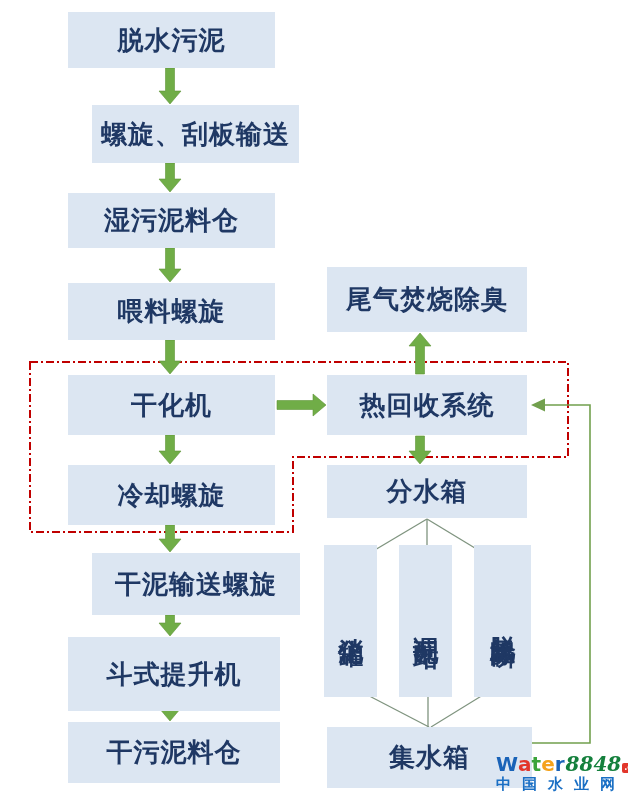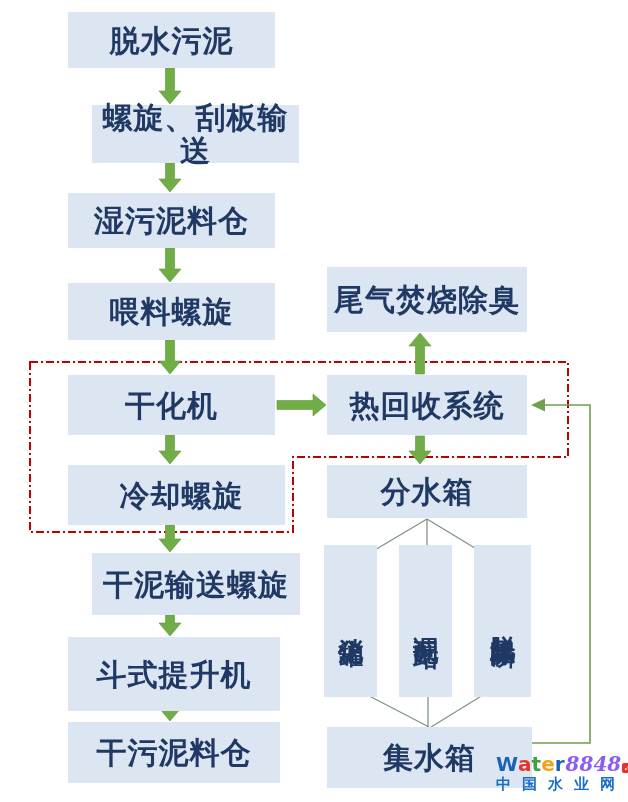--- a/index.html
+++ b/index.html
@@ -4,21 +4,21 @@
 <style>
   html,body{margin:0;padding:0;background:#ffffff;}
   #stage{
     position:relative;width:628px;height:802px;background:#ffffff;overflow:hidden;
     font-family:"DejaVu Sans","Liberation Sans",sans-serif;
   }
   #links{position:absolute;left:0;top:0;width:628px;height:802px;}
   .node{
     position:absolute;display:flex;align-items:center;justify-content:center;
     background:var(--box,#dce6f2);color:var(--text,#1f3864);
-    font-weight:700;font-size:30px;text-align:center;line-height:1.1;
+    font-weight:700;font-size:26px;text-align:center;line-height:1.1;
     letter-spacing:1px;
   }
   .vnode{
     writing-mode:vertical-rl;text-orientation:upright;
     font-size:25px;letter-spacing:3px;
   }
   .barrow{fill:var(--arrow,#70ad47);stroke:#5e9638;stroke-width:0.6;}
   .thinline{stroke:var(--branch-line,#7f947f);stroke-width:1.3;fill:none;}
   .retline{stroke:var(--return-line,#72a04e);stroke-width:1.6;fill:none;}
   .rethead{fill:var(--return-line,#72a04e);}
@@ -77,37 +77,37 @@
 
     <path class="retline" d="M532,743 L590,743 L590,405 L545,405"></path>
     <polygon class="rethead" points="531,405 545,398.5 545,411.5"></polygon>
   </svg>
 
   <div class="node" style="left:68px;top:12px;width:207px;height:56px;">脱水污泥</div>
   <div class="node" style="left:68px;top:105px;width:207px;height:58px;margin-left:24px;">螺旋、刮板输送</div>
   <div class="node" style="left:68px;top:193px;width:207px;height:55px;">湿污泥料仓</div>
   <div class="node" style="left:68px;top:283px;width:207px;height:57px;">喂料螺旋</div>
   <div class="node" style="left:68px;top:375px;width:207px;height:60px;">干化机</div>
-  <div class="node" style="left:68px;top:465px;width:207px;height:60px;padding-left:10px;">冷却螺旋</div>
+  <div class="node" style="left:68px;top:465px;width:207px;height:60px;">冷却螺旋</div>
   <div class="node" style="left:70px;top:553px;width:208px;height:62px;margin-left:22px;">干泥输送螺旋</div>
   <div class="node" style="left:68px;top:637px;width:212px;height:74px;">斗式提升机</div>
   <div class="node" style="left:68px;top:722px;width:212px;height:61px;">干污泥料仓</div>
 
   <div class="node" style="left:327px;top:375px;width:200px;height:60px;">热回收系统</div>
   <div class="node" style="left:327px;top:267px;width:200px;height:65px;">尾气焚烧除臭</div>
   <div class="node" style="left:327px;top:465px;width:200px;height:53px;">分水箱</div>
 
   <div class="node vnode" style="left:324px;top:545px;width:53px;height:152px;">消化罐</div>
   <div class="node vnode" style="left:399px;top:545px;width:53px;height:152px;">调配站</div>
   <div class="node vnode" style="left:474px;top:545px;width:57px;height:152px;">脱氮除磷</div>
 
   <div class="node" style="left:327px;top:727px;width:205px;height:61px;">集水箱</div>
 
   <div id="logo">
     <div class="row1">
       <span class="wordmark"><span style="color: rgb(26, 99, 184);">W</span><span style="color: rgb(226, 54, 43);">a</span><span style="color: rgb(59, 164, 59);">t</span><span style="color: rgb(245, 162, 27);">e</span><span style="color: rgb(26, 99, 184);">r</span></span>
-        <span class="digits" style="color: #8b5cf6;">8848</span>
+        <span class="digits" style="color: #15803d;">8848</span>
         <span class="tld" style="background: rgb(226, 54, 43); color: rgb(255, 255, 255);">.com</span>
     </div>
     <div class="tagline" style="color: rgb(26, 111, 196);">中国水业网</div>
   </div>
 
 </div>
 
 </body></html>

